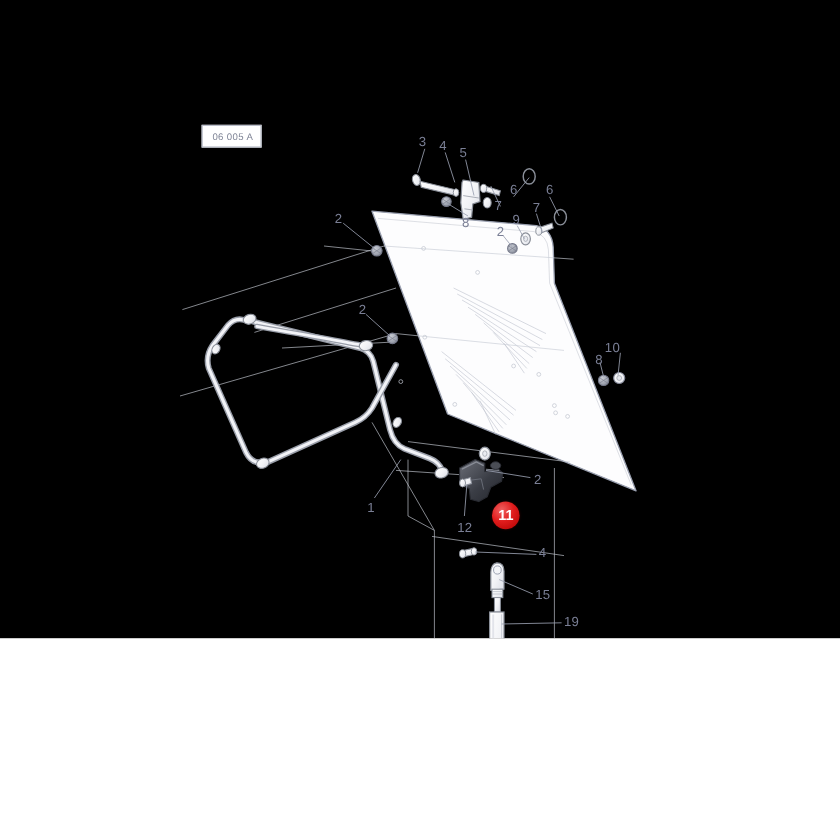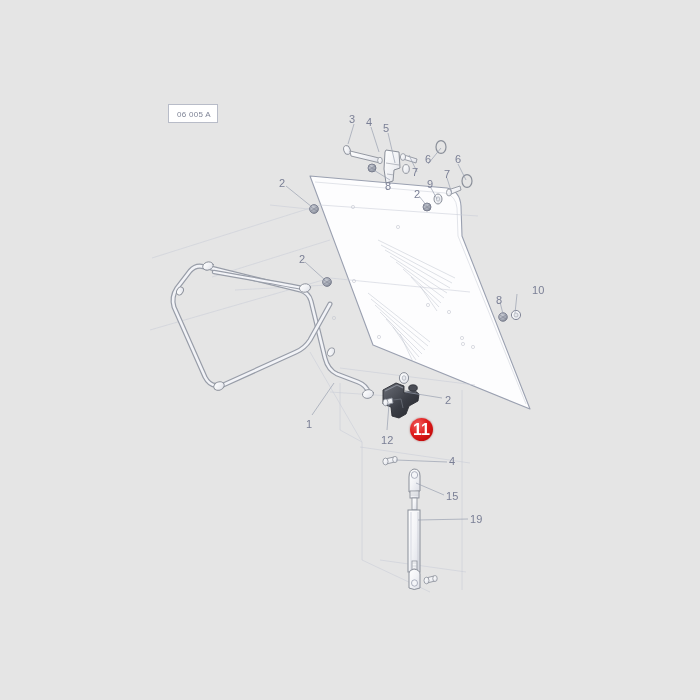--- a/index.html
+++ b/index.html
@@ -3,22 +3,22 @@
 <meta charset="utf-8">
 <style>
   html, body {
     margin: 0;
     padding: 0;
     background: #ffffff;
   }
   #page {
     position: relative;
     width: 700px;
-    height: 700px;
-    background: #e5e5e5;
+    height: 532px;
+    background: #000000;
     overflow: hidden;
     font-family: "Liberation Sans", sans-serif;
     text-decoration: underline;
   }
   #diagram-svg {
     position: absolute;
     left: 0;
     top: 0;
     width: 700px;
     height: 700px;
@@ -67,21 +67,21 @@
   }
   #highlight-badge-text {
     position: absolute;
     left: 0;
     top: 0;
     width: 23px;
     height: 23px;
     line-height: 23px;
     text-align: center;
     font-family: "Liberation Sans", sans-serif;
-    font-size: 16px;
+    font-size: 12px;
     font-weight: bold;
     color: #ffffff;
   }
 </style>
 </head>
 <body>
 
 <div id="page">
 
   <svg id="diagram-svg" viewBox="0 0 700 700" xmlns="http://www.w3.org/2000/svg">
@@ -323,21 +323,21 @@
       <div class="lbl" style="left: 425px; top: 153px; color: rgb(122, 127, 149);">6</div>
       <div class="lbl" style="left: 455px; top: 153px; color: rgb(122, 127, 149);">6</div>
       <div class="lbl" style="left: 412px; top: 166px; color: rgb(122, 127, 149);">7</div>
       <div class="lbl" style="left: 444px; top: 168px; color: rgb(122, 127, 149);">7</div>
       <div class="lbl" style="left: 385px; top: 180px; color: rgb(122, 127, 149);">8</div>
       <div class="lbl" style="left: 427px; top: 178px; color: rgb(122, 127, 149);">9</div>
       <div class="lbl" style="left: 414px; top: 188px; color: rgb(122, 127, 149);">2</div>
       <div class="lbl" style="left: 279px; top: 177px; color: rgb(122, 127, 149);">2</div>
       <div class="lbl" style="left: 299px; top: 253px; color: rgb(122, 127, 149);">2</div>
       <div class="lbl" style="left: 496px; top: 294px; color: rgb(122, 127, 149);">8</div>
-      <div class="lbl" style="left: 532px; top: 284px; color: rgb(122, 127, 149);">10</div>
+      <div class="lbl" style="left: 504px; top: 284px; color: rgb(122, 127, 149);">10</div>
       <div class="lbl" style="left: 306px; top: 418px; color: rgb(122, 127, 149);">1</div>
       <div class="lbl" style="left: 445px; top: 394px; color: rgb(122, 127, 149);">2</div>
       <div class="lbl" style="left: 381px; top: 434px; color: rgb(122, 127, 149);">12</div>
       <div class="lbl" style="left: 449px; top: 455px; color: rgb(122, 127, 149);">4</div>
       <div class="lbl" style="left: 446px; top: 490px; color: rgb(122, 127, 149); text-align: center;">15</div>
       <div class="lbl" style="left: 470px; top: 513px; color: rgb(122, 127, 149);">19</div>
     </div>
 
   <div id="highlight-badge">
     <div id="highlight-badge-text">11</div>

